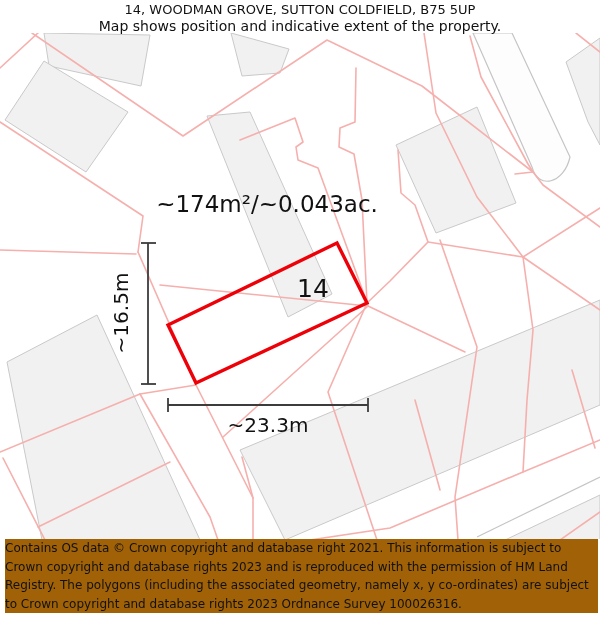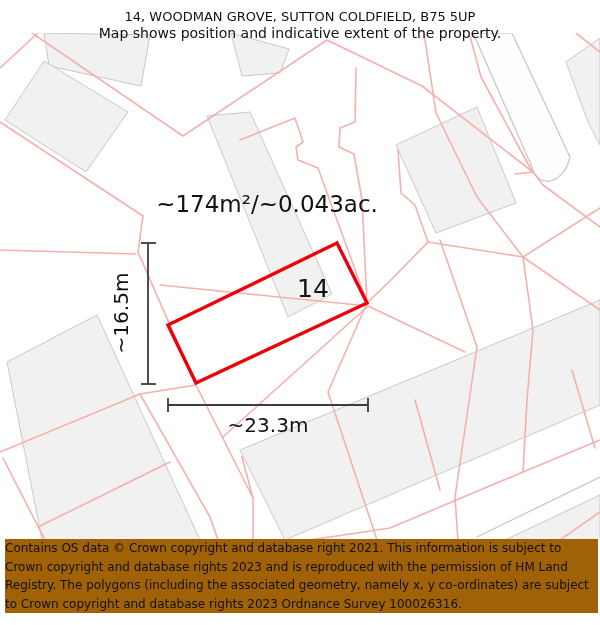--- a/index.html
+++ b/index.html
@@ -1,19 +1,19 @@
 <!DOCTYPE html>
 <html><head>
 <meta charset="utf-8">
 <style>
   html,body{margin:0;padding:0;background:#ffffff;}
   .page{position:relative;width:600px;height:625px;background:#ffffff;overflow:hidden;
         font-family:"DejaVu Sans","Liberation Sans",sans-serif;color:#111;}
   .header{position:absolute;top:0;left:0;width:600px;text-align:center;z-index:3;}
-  .header .title{font-size:13px;line-height:16px;margin-top:9px;}
+  .header .title{font-size:13px;line-height:16px;margin-top:2px;}
   .header .subtitle{font-size:14px;line-height:16px;}
   .map-svg{position:absolute;top:0;left:0;z-index:1;}
   .footer{position:absolute;top:539px;left:5px;width:593px;font-size:12px;
           line-height:18.6px;text-align:left;z-index:3;background:#a16207;}
 </style>
 </head>
 <body>
 
 <div class="page">
 

